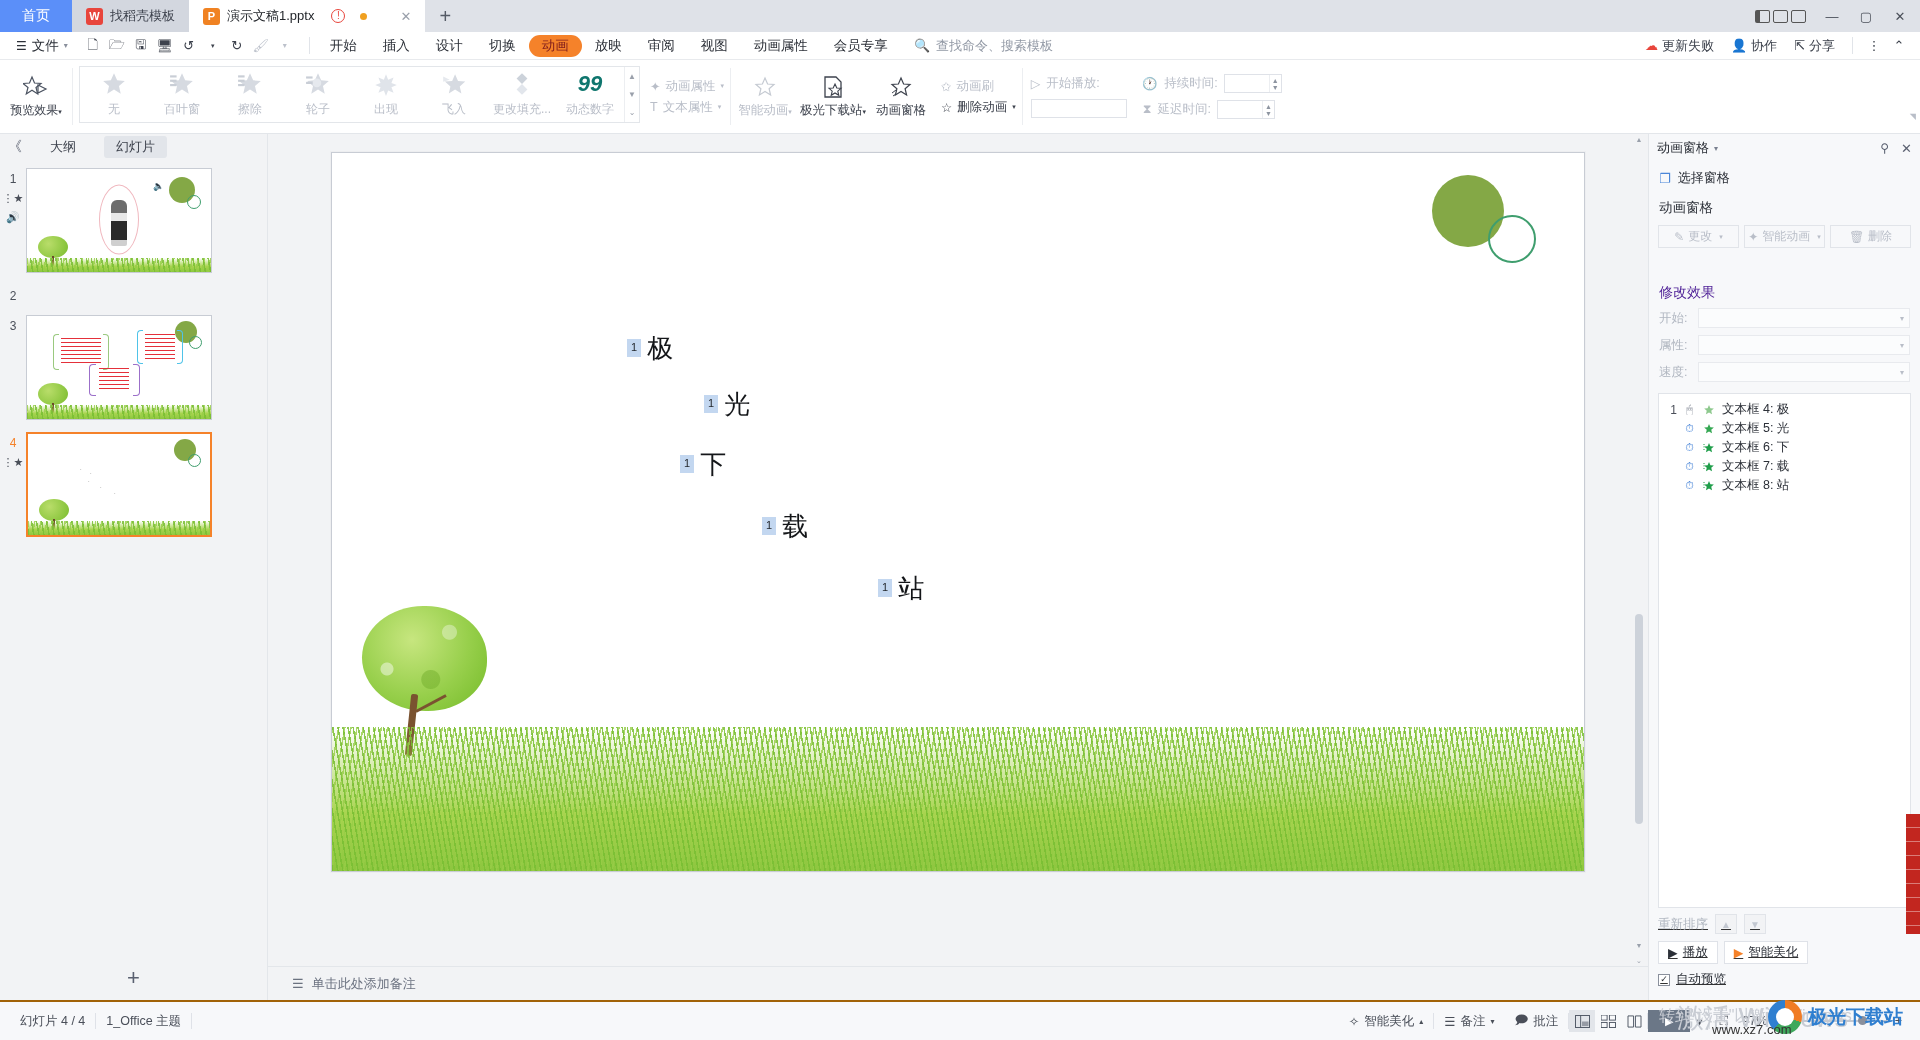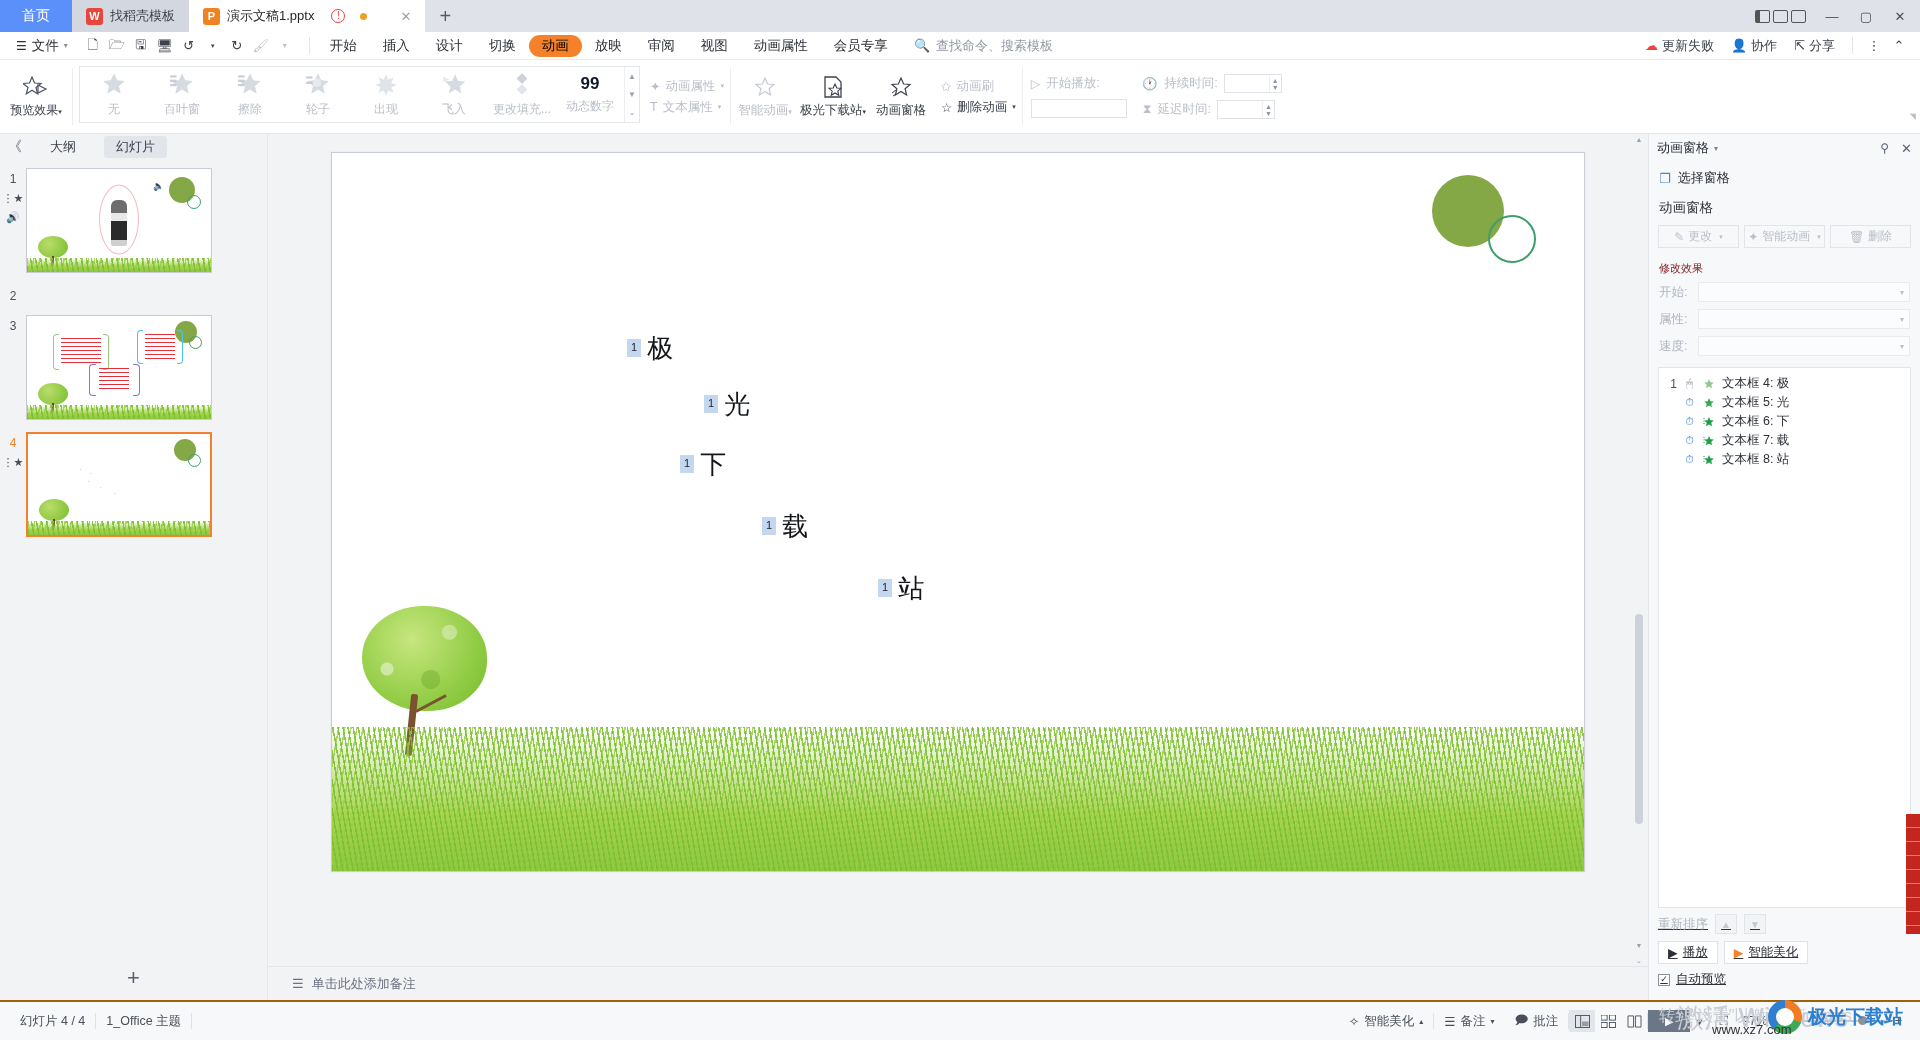--- a/index.html
+++ b/index.html
@@ -31,21 +31,21 @@
 
   
   .menubar{height:28px;background:#fff;display:flex;align-items:center;padding-left:8px;gap:0;border-bottom:1px solid #e8eaed;}
   .mfile{display:flex;align-items:center;gap:5px;font-size:13.5px;color:#2c3038;padding:0 8px;}
   .qat{display:flex;align-items:center;gap:2px;padding:0 6px;}
   .qicon{width:22px;height:22px;display:flex;align-items:center;justify-content:center;color:#3d424d;}
   .qicon.dim{color:#bcc1cb;}
   .vsep{width:1px;height:17px;background:#e1e4e9;margin:0 7px;}
   .mtabs{display:flex;align-items:center;gap:0;}
   .mtab{font-size:13.5px;color:#2c3038;padding:2px 13px;border-radius:11px;}
-  .mtab.sel{background:#f5822a;color:#000000;}
+  .mtab.sel{background:#f5822a;color:#7f1d1d;}
   .msearch{display:flex;align-items:center;gap:5px;color:#9299a5;font-size:13px;margin-left:14px;}
   .mright{margin-left:auto;display:flex;align-items:center;gap:3px;padding-right:10px;}
   .mr-item{display:flex;align-items:center;gap:4px;font-size:13px;color:#3d424d;padding:0 7px;}
 
   
   .ribbon{height:74px;background:#fff;display:flex;align-items:stretch;border-bottom:1px solid #e3e6ea;position:relative;}
   .rb-preview{width:72px;display:flex;flex-direction:column;align-items:center;justify-content:center;gap:3px;color:#3d424d;}
   .rb-preview .lbl{font-size:12px;}
   .rgroup-sep{width:1px;background:#eceef1;margin:8px 0;}
   .gallery{display:flex;align-items:stretch;border:1px solid #e3e6ea;margin:6px 4px 10px 6px;}
@@ -124,21 +124,21 @@
   
   .animpane{width:272px;background:#f7f8fa;border-left:1px solid #e3e6ea;display:flex;flex-direction:column;position:relative;}
   .ap-head{height:28px;display:flex;align-items:center;padding:0 8px;gap:5px;font-size:13px;color:#2c3038;}
   .ap-head .sp{margin-left:auto;display:flex;gap:12px;color:#5a6070;font-size:13px;}
   .ap-sel{display:flex;align-items:center;gap:7px;padding:7px 10px;font-size:13px;color:#2c3038;}
   .ap-title{padding:5px 10px 8px;font-size:13.5px;color:#2c3038;}
   .ap-btns{display:flex;gap:5px;padding:0 9px 10px;}
   .ap-btn{flex:1;height:23px;border:1px solid #e1e4e9;background:#f7f8fa;display:flex;align-items:center;justify-content:center;gap:4px;
     font-size:12px;color:#b9bec8;}
   .ap-btn .cv{margin-left:3px;font-size:7px;}
-  .ap-sect{padding:3px 10px 6px;font-size:11px;color:#7f1d1d;}
+  .ap-sect{padding:3px 10px 6px;font-size:14px;color:#4c1d95;margin-top:23px;}
   .ap-field{display:flex;align-items:center;gap:5px;padding:0 10px 7px;}
   .ap-field .lb{width:34px;font-size:12.5px;color:#b0b6c0;}
   .ap-field .bx{flex:1;height:20px;border:1px solid #e8eaee;background:#fbfcfd;display:flex;align-items:center;justify-content:flex-end;
     padding-right:5px;font-size:8px;color:#b9bec8;}
   .ap-list{margin:4px 9px 0;border:1px solid #e1e4e9;background:#fff;flex:1;padding:6px 0;overflow:hidden;}
   .ap-row{display:flex;align-items:center;gap:6px;height:19px;padding:0 6px;font-size:12.5px;color:#2c3038;}
   .ap-row .idx{width:12px;text-align:right;font-size:12px;color:#4a4f59;}
   .ap-row .mouse{width:13px;color:#6b7280;font-size:11px;display:flex;justify-content:center;}
   .ap-row .clock{width:13px;color:#4a86d8;font-size:11px;display:flex;justify-content:center;}
   .ap-row .star{width:14px;display:flex;justify-content:center;}
@@ -321,21 +321,21 @@
       <span class="nm">飞入</span>
     </div>
     <div class="g-item">
       <svg width="26" height="26" viewBox="0 0 24 24">
           <path d="M12 2l5 5-5 5-5-5z" fill="#ccd2da"></path>
           <path d="M12 12l5 5-5 5-5-5z" fill="#e2e6ec"></path>
         </svg>
       <span class="nm">更改填充...</span>
     </div>
     <div class="g-item">
-      <span style="font-size:17px;color:#0f172a;font-weight:bold;">99</span>
+      <span style="font-size:22px;color:#0f766e;font-weight:bold;font-style:italic;">99</span>
       <span class="nm">动态数字</span>
     </div>
     <div class="g-scroll">
       <div>▲</div>
       <div>▼</div>
       <div>⌄</div>
     </div>
   </div>
 
   <div class="col2">

